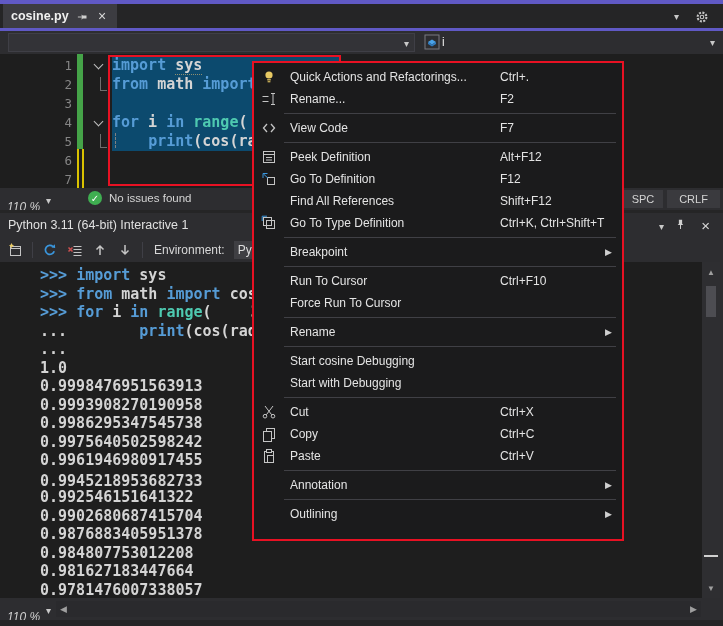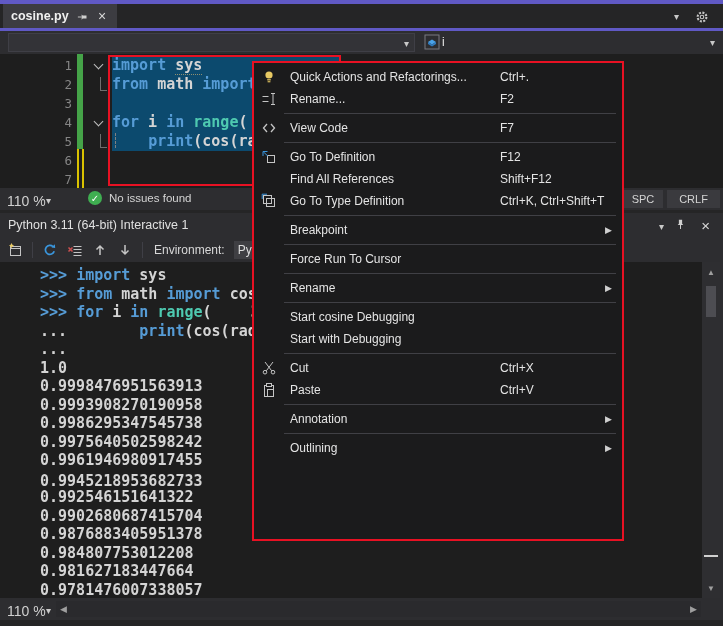--- a/index.html
+++ b/index.html
@@ -54,21 +54,21 @@
            font-family:"DejaVu Sans Mono", monospace; font-size:15px; font-weight:bold; line-height:19px; }
   .ecode.sel { background:#0c4a6e; min-width:229px; }
   .tk-kw { color:#569cd6; } .tk-pl { color:#d4d4d4; } .tk-fn { color:#4ec9b0; }
   .tk-num { color:#b5cea8;margin-left:39px; } .tk-pr { color:#569cd6; }
   .tk-u { border-bottom:1px dotted #8f8f70; }
   .redrect { position:absolute; border:2px solid #e81123; }
   .rect-code { left:108px; top:1px; width:233px; height:131px; z-index:10; }
 
   
   .estatus { left:0; top:188px; width:723px; height:22px; background:#2d2d30; }
-  .zoomlbl { position:absolute; left:7px; top:5px; font-size:14px; color:#d0d0d0; }
+  .zoomlbl { position:absolute; left:7px; top:12px; font-size:12px; color:#d0d0d0;font-style:italic; }
   .zoomcaret { position:absolute; left:46px; top:8px; }
   .health { position:absolute; left:88px; top:3px; display:flex; align-items:center; gap:7px; }
   .okcircle { width:14px; height:14px; border-radius:50%; background:#3fae51; color:#fff;
               font-size:10px; display:flex; align-items:center; justify-content:center; }
   .healthtxt { font-size:11.5px; color:#d4d4d4; }
   .sbox { position:absolute; top:2px; height:18px; background:#3a3a3e; color:#d4d4d4;
           font-size:11px; display:flex; align-items:center; justify-content:center; }
   .spc { right:60px; width:40px; } .crlf { right:3px; width:53px; }
 
   
@@ -335,20 +335,30 @@
             <svg viewBox="0 0 16 16" width="16" height="16" fill="none" stroke="#c5c5c5" stroke-width="1.3">
               <path d="M6 4L2.5 8 6 12M10 4l3.5 4L10 12"></path>
             </svg>
           </span>
           <span class="mlabel">View Code</span>
           <span class="mshort">F7</span>
         </div>
         <div class="msep"></div>
         <div class="mi">
           <span class="mico">
+            <svg viewBox="0 0 16 16" width="16" height="16" fill="none" stroke="#c5c5c5">
+              <rect x="2.5" y="2.5" width="11" height="11"></rect>
+              <path d="M2.5 5.5h11M5 8.5h6M5 11h6"></path>
+            </svg>
+          </span>
+          <span class="mlabel">Peek Definition</span>
+          <span class="mshort">Alt+F12</span>
+        </div>
+        <div class="mi">
+          <span class="mico">
             <svg viewBox="0 0 16 16" width="16" height="16" fill="none">
               <rect x="6.5" y="6.5" width="7" height="7" stroke="#c5c5c5"></rect>
               <path d="M2 7V2.5h4.5" stroke="#3a96dd"></path>
               <path d="M2.5 3L7 7.2" stroke="#3a96dd"></path>
             </svg>
           </span>
           <span class="mlabel">Go To Definition</span>
           <span class="mshort">F12</span>
         </div>
         <div class="mi">
@@ -366,20 +376,24 @@
           <span class="mlabel">Go To Type Definition</span>
           <span class="mshort">Ctrl+K, Ctrl+Shift+T</span>
         </div>
         <div class="msep"></div>
         <div class="mi">
           <span class="mlabel">Breakpoint</span>
           <span class="marrow">▶</span>
         </div>
         <div class="msep"></div>
         <div class="mi">
+          <span class="mlabel">Run To Cursor</span>
+          <span class="mshort">Ctrl+F10</span>
+        </div>
+        <div class="mi">
           <span class="mlabel">Force Run To Cursor</span>
         </div>
         <div class="msep"></div>
         <div class="mi">
           <span class="mlabel">Rename</span>
           <span class="marrow">▶</span>
         </div>
         <div class="msep"></div>
         <div class="mi">
           <span class="mlabel">Start cosine Debugging</span>
@@ -395,20 +409,30 @@
               <circle cx="12" cy="12.2" r="1.8"></circle>
               <path d="M5.3 10.8L12 2M10.7 10.8L4 2"></path>
             </svg>
           </span>
           <span class="mlabel">Cut</span>
           <span class="mshort">Ctrl+X</span>
         </div>
         <div class="mi">
           <span class="mico">
             <svg viewBox="0 0 16 16" width="16" height="16" fill="none" stroke="#c5c5c5">
+              <rect x="5.5" y="2.5" width="8" height="10"></rect>
+              <rect x="2.5" y="5.5" width="8" height="10" fill="#1b1b1c"></rect>
+            </svg>
+          </span>
+          <span class="mlabel">Copy</span>
+          <span class="mshort">Ctrl+C</span>
+        </div>
+        <div class="mi">
+          <span class="mico">
+            <svg viewBox="0 0 16 16" width="16" height="16" fill="none" stroke="#c5c5c5">
               <rect x="3.5" y="3.5" width="9" height="11"></rect>
               <rect x="5.5" y="1.5" width="5" height="3" fill="#1b1b1c"></rect>
               <rect x="6.5" y="7.5" width="6" height="7" fill="#1b1b1c"></rect>
             </svg>
           </span>
           <span class="mlabel">Paste</span>
           <span class="mshort">Ctrl+V</span>
         </div>
         <div class="msep"></div>
         <div class="mi">

